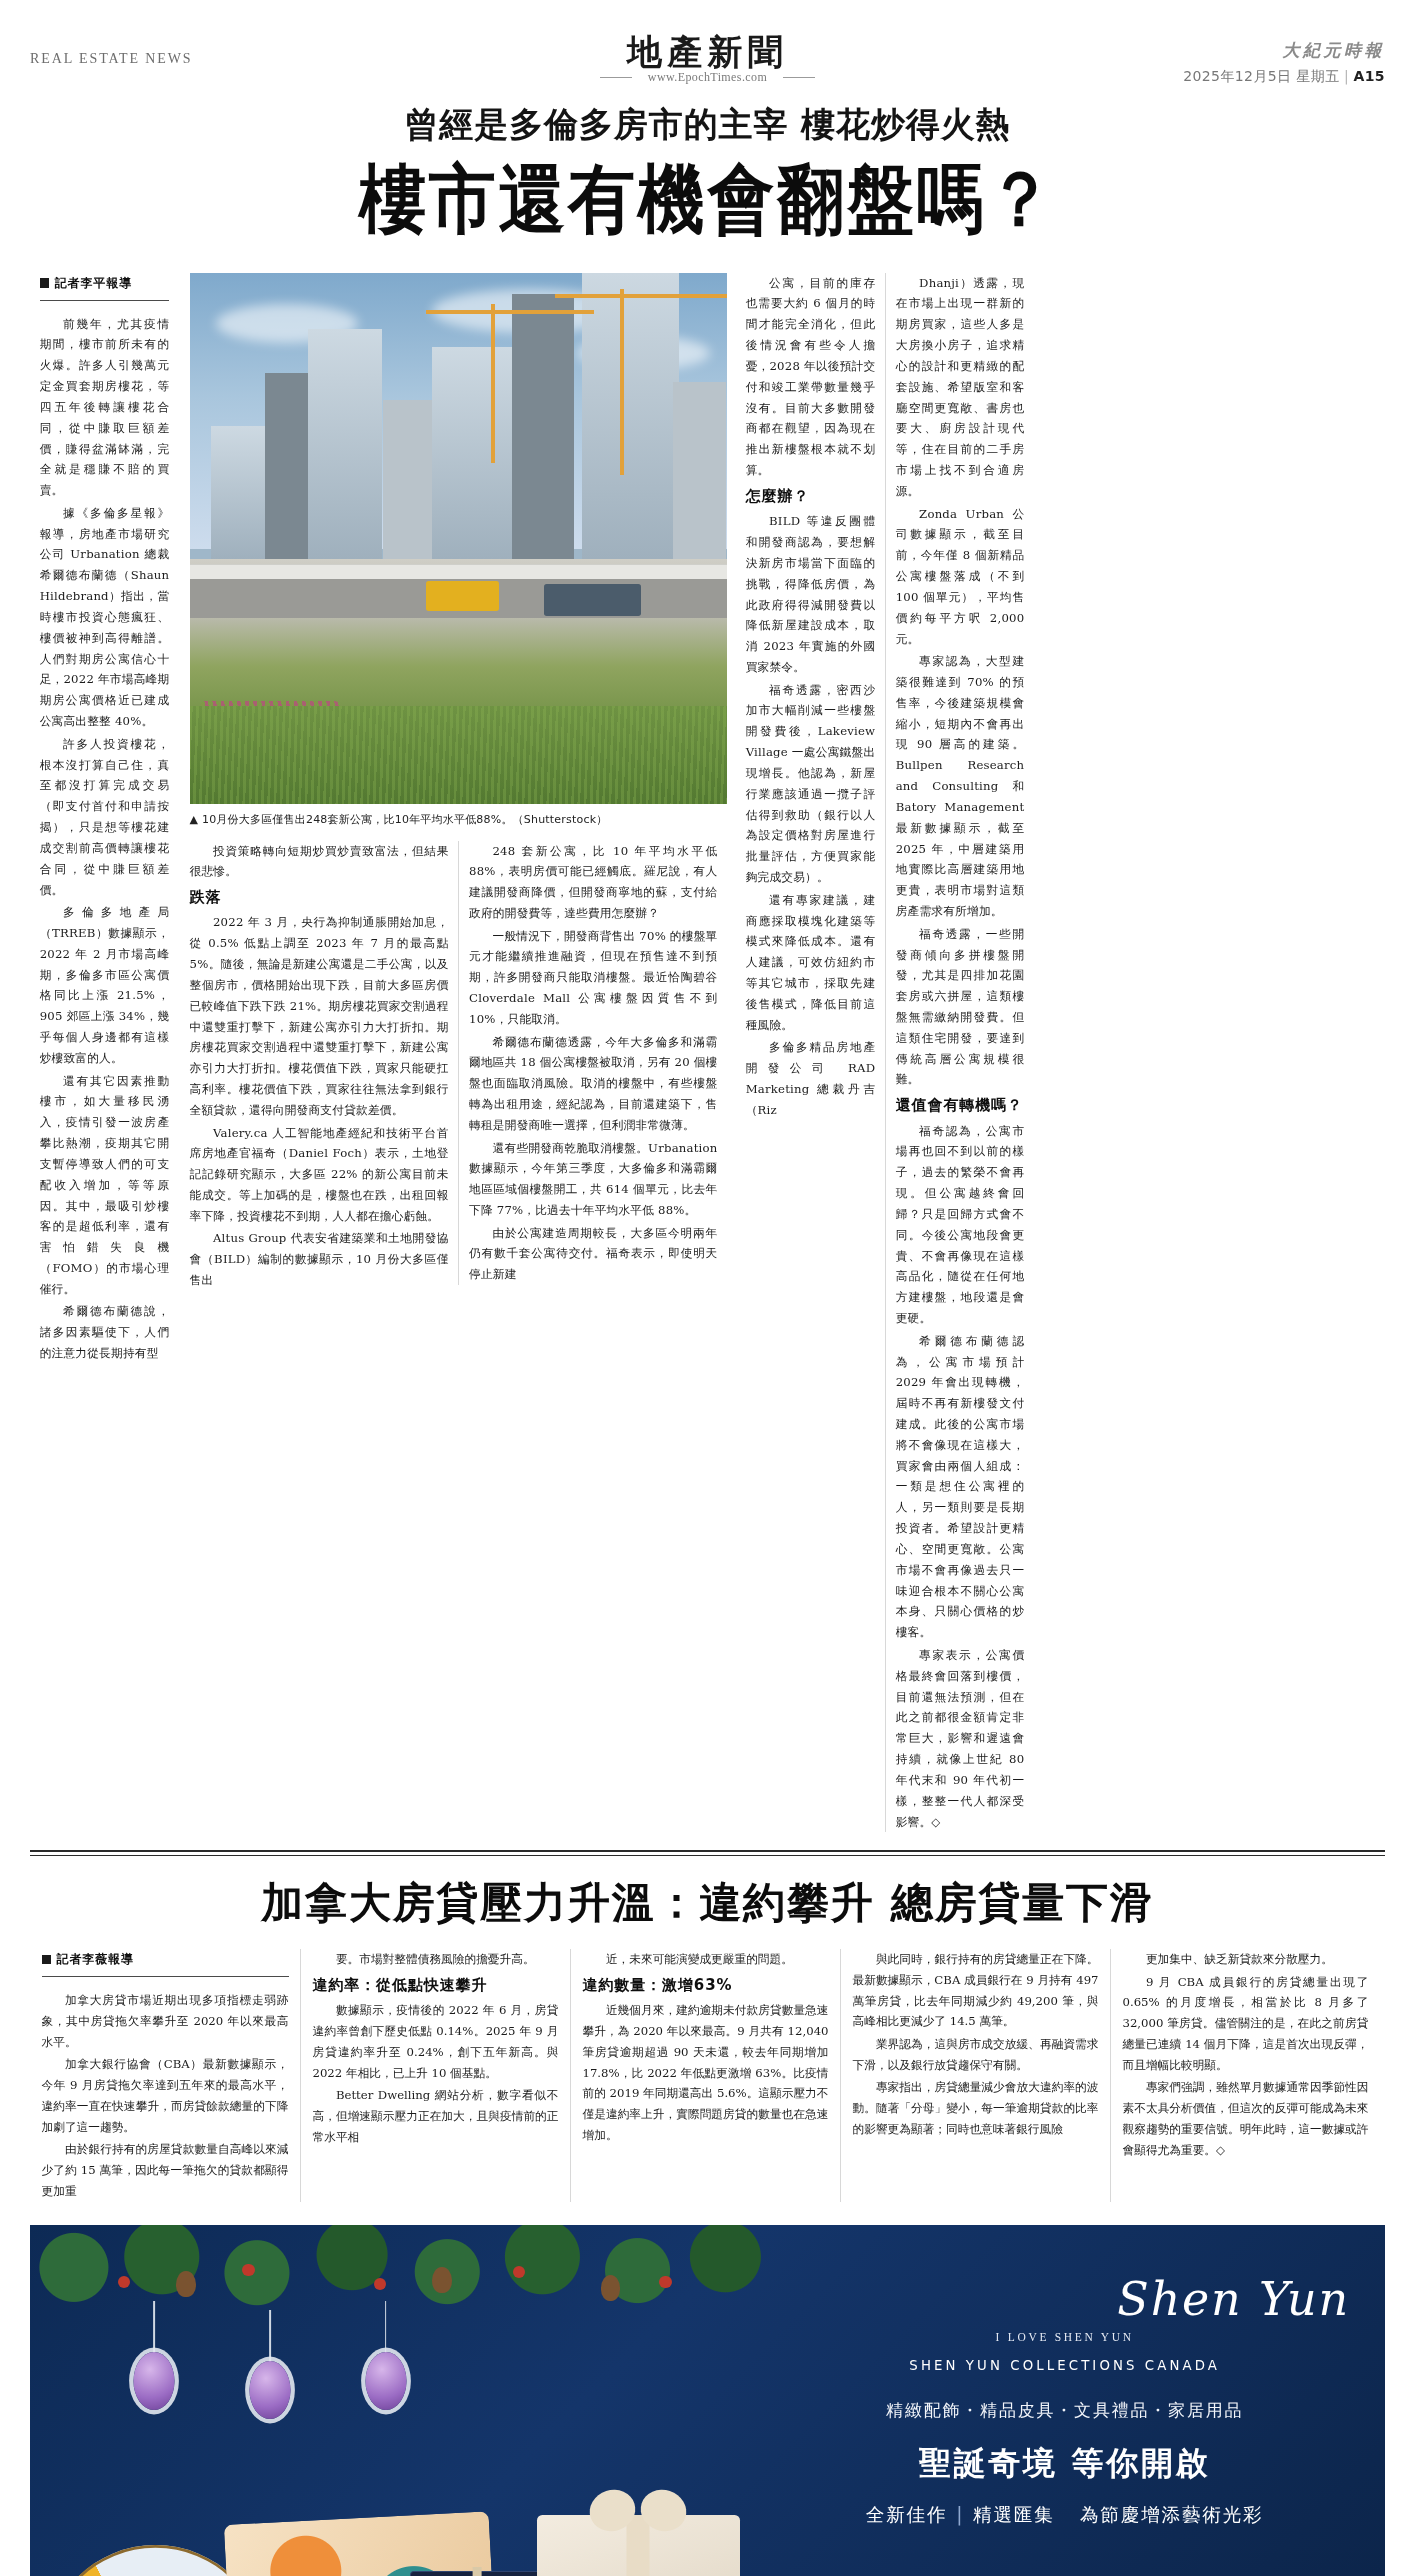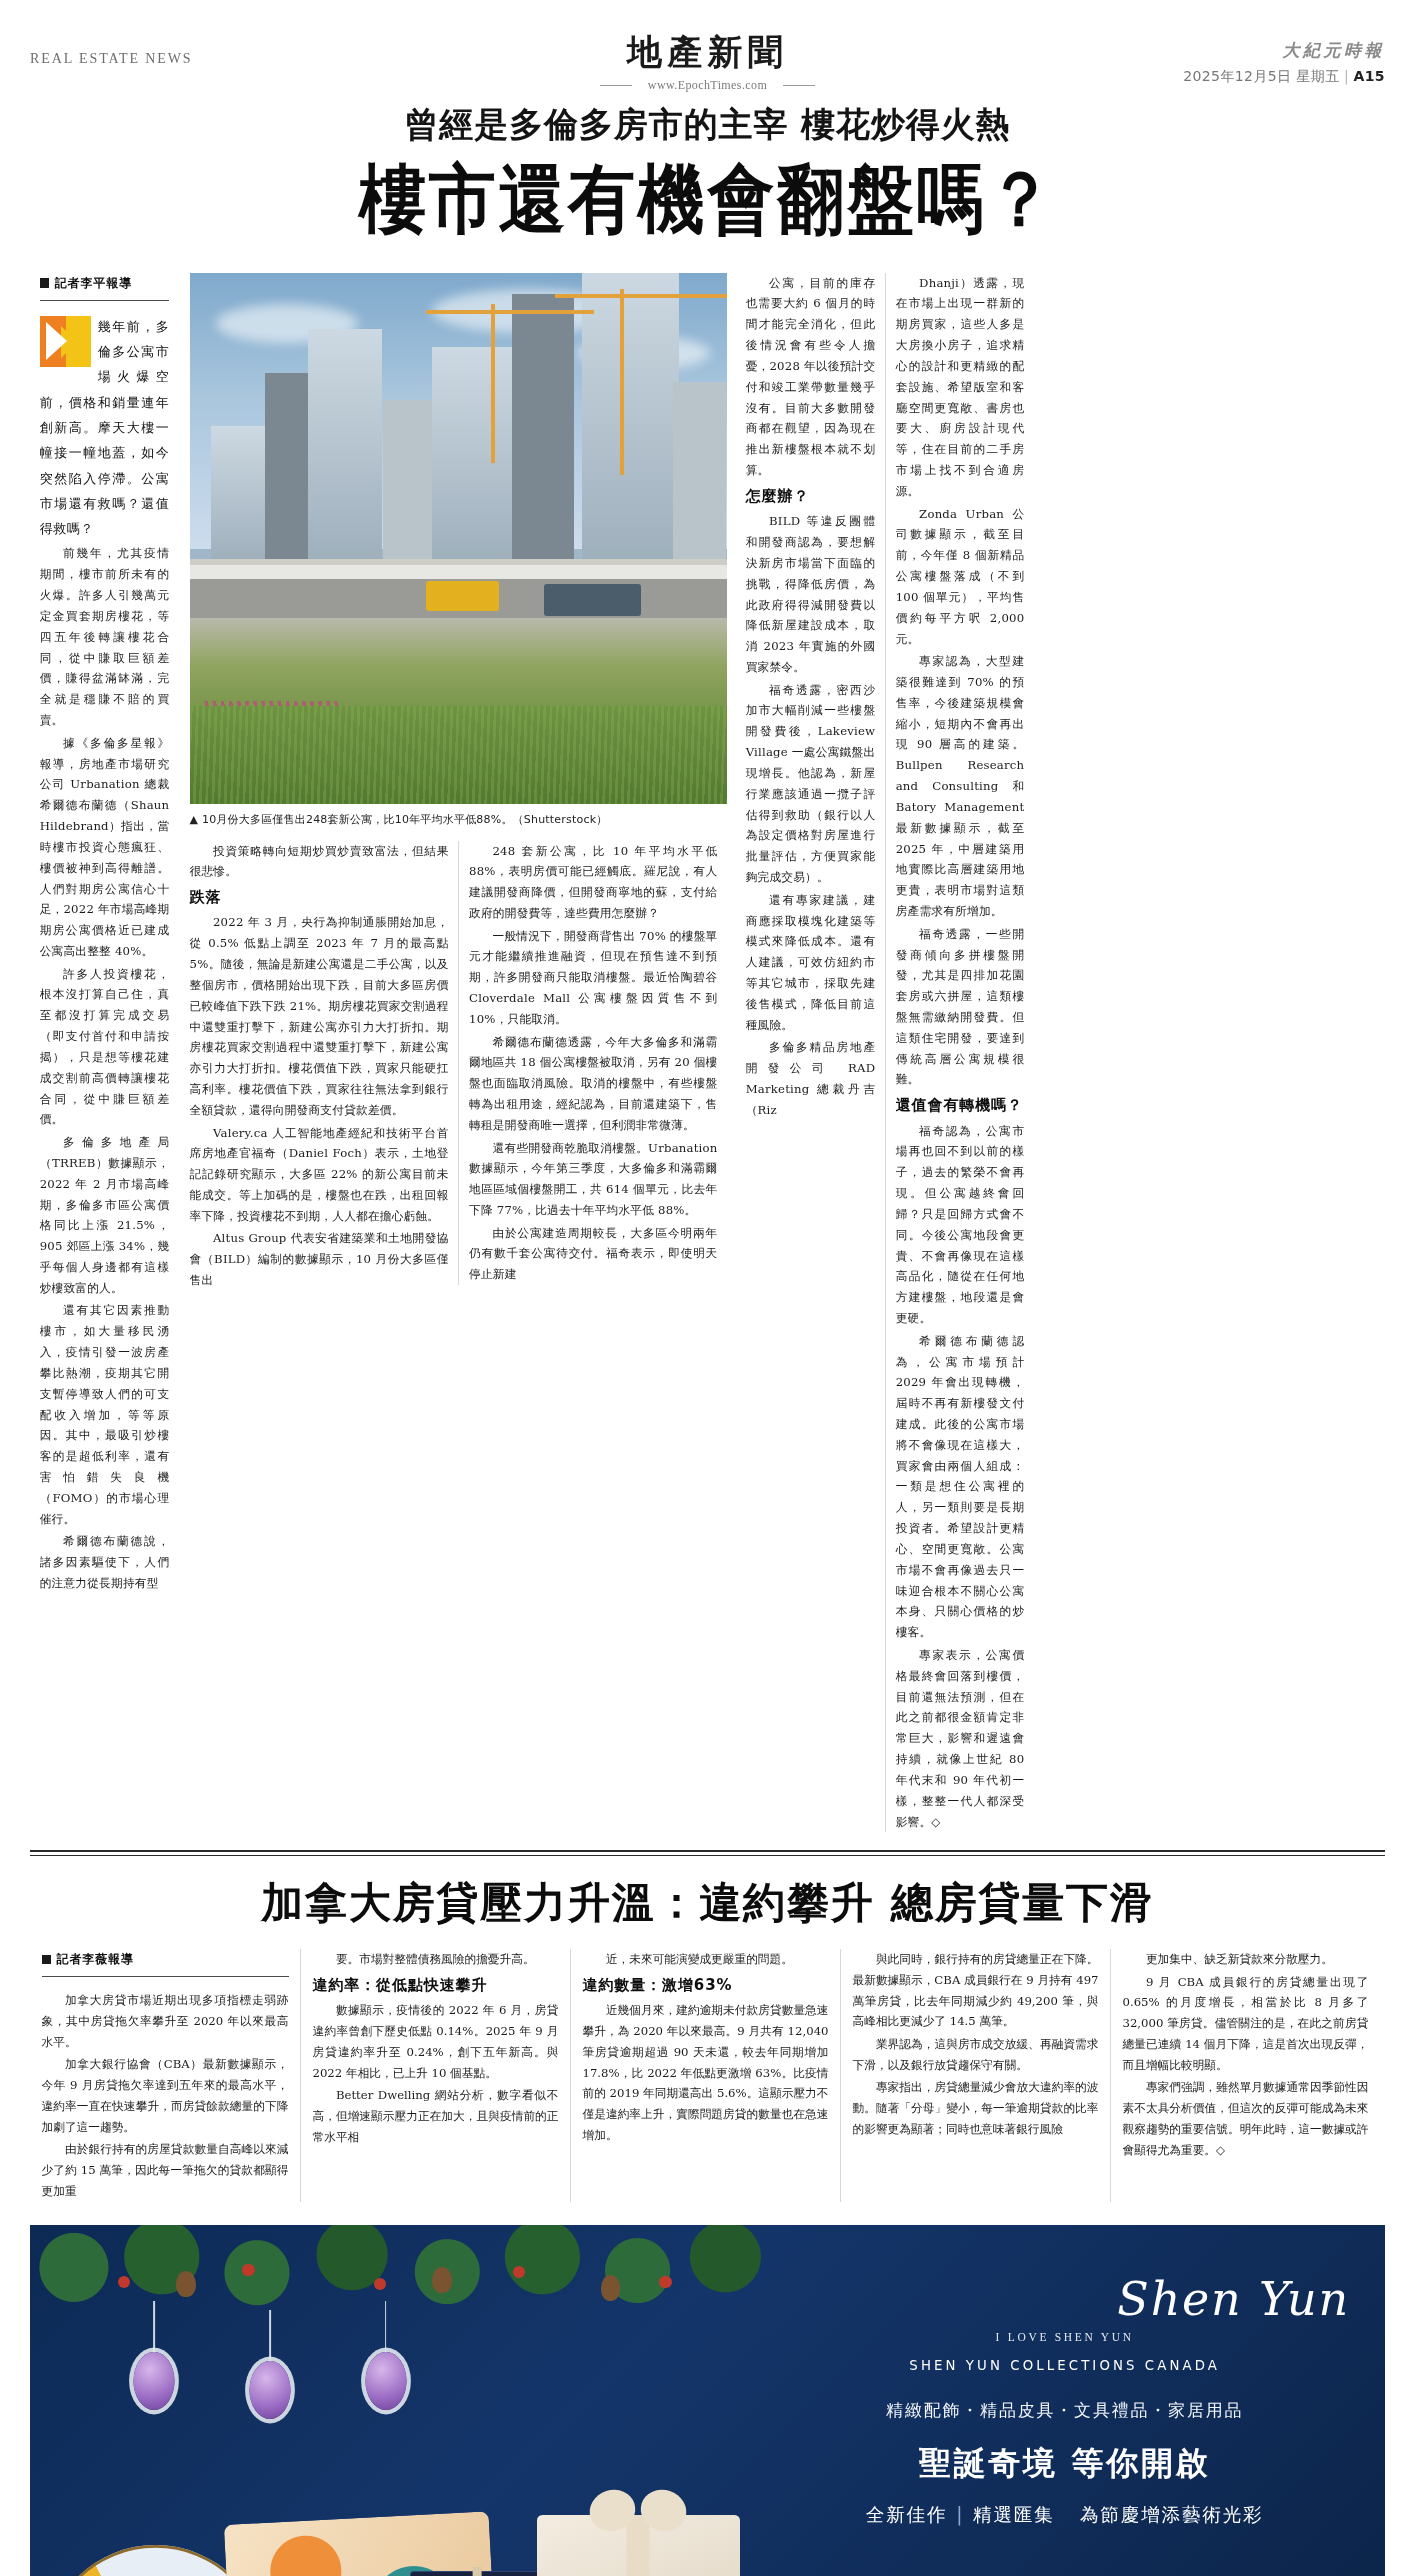--- a/index.html
+++ b/index.html
@@ -29,21 +29,21 @@
     position:absolute; left:0; right:0; top:35px;
     text-align:center;
   }
   .mh-title {
     font-family:"DejaVu Sans","Liberation Sans",sans-serif;
     font-size:35px; font-weight:700; letter-spacing:5.3px; color:#1a1a1a;
     line-height:1;
   }
   .mh-url-wrap {
     display:flex; align-items:center; justify-content:center;
-    gap:16px; margin-top:8px;
+    gap:16px; 
   }
   .mh-rule { width:32px; height:0.9px; background:#9b9b9b; display:block; }
   .mh-url {
     font-family:"Liberation Serif","DejaVu Serif",serif;
     font-size:12px; color:#7a7a7a; letter-spacing:0.4px;
   }
   .mh-right {
     position:absolute; right:30px; top:39px; text-align:right;
   }
   .mh-brand {
@@ -438,26 +438,20 @@
 </div>
 
 <div class="topwrap">
   <div class="cols">
 
     <div class="col">
       <div class="byline-row">
         <span class="byline-sq"></span>
         <span>記者李平報導</span>
       </div>
-      <p class="dropcap-para">
-        <span class="chev">
-            <span class="chev-in"></span>
-            <span class="chev-in2"></span>
-          </span><span>幾年前，多倫多公寓市場火爆空前，價格和銷量連年創新高。摩天大樓一幢接一幢地蓋，如今突然陷入停滯。公寓市場還有救嗎？還值得救嗎？</span>
-      </p>
       <p>前幾年，尤其疫情期間，樓市前所未有的火爆。許多人引幾萬元定金買套期房樓花，等四五年後轉讓樓花合同，從中賺取巨額差價，賺得盆滿缽滿，完全就是穩賺不賠的買賣。</p>
       <p>據《多倫多星報》報導，房地產市場研究公司 Urbanation 總裁希爾德布蘭德（Shaun Hildebrand）指出，當時樓市投資心態瘋狂、樓價被神到高得離譜。人們對期房公寓信心十足，2022 年市場高峰期期房公寓價格近已建成公寓高出整整 40%。</p>
       <p>許多人投資樓花，根本沒打算自己住，真至都沒打算完成交易（即支付首付和申請按揭），只是想等樓花建成交割前高價轉讓樓花合同，從中賺巨額差價。</p>
       <p>多倫多地產局（TRREB）數據顯示，2022 年 2 月市場高峰期，多倫多市區公寓價格同比上漲 21.5%，905 郊區上漲 34%，幾乎每個人身邊都有這樣炒樓致富的人。</p>
       <p>還有其它因素推動樓市，如大量移民湧入，疫情引發一波房產攀比熱潮，疫期其它開支暫停導致人們的可支配收入增加，等等原因。其中，最吸引炒樓客的是超低利率，還有害怕錯失良機（FOMO）的市場心理催行。</p>
       <p>希爾德布蘭德說，諸多因素驅使下，人們的注意力從長期持有型</p>
     </div>
 
     <div class="photo-col">
       <div class="photo">

